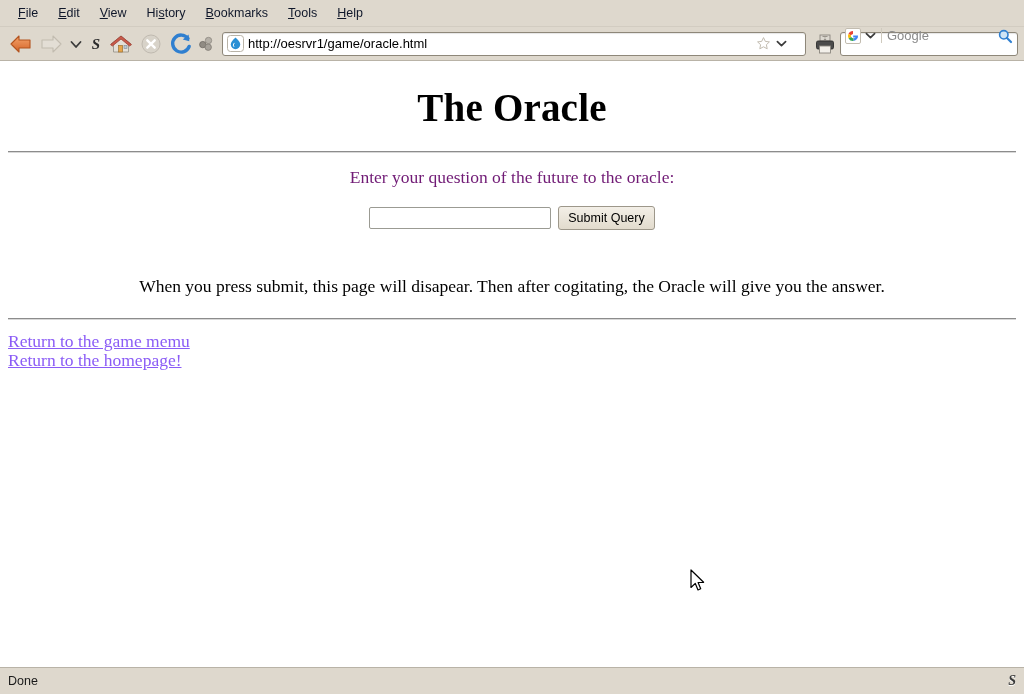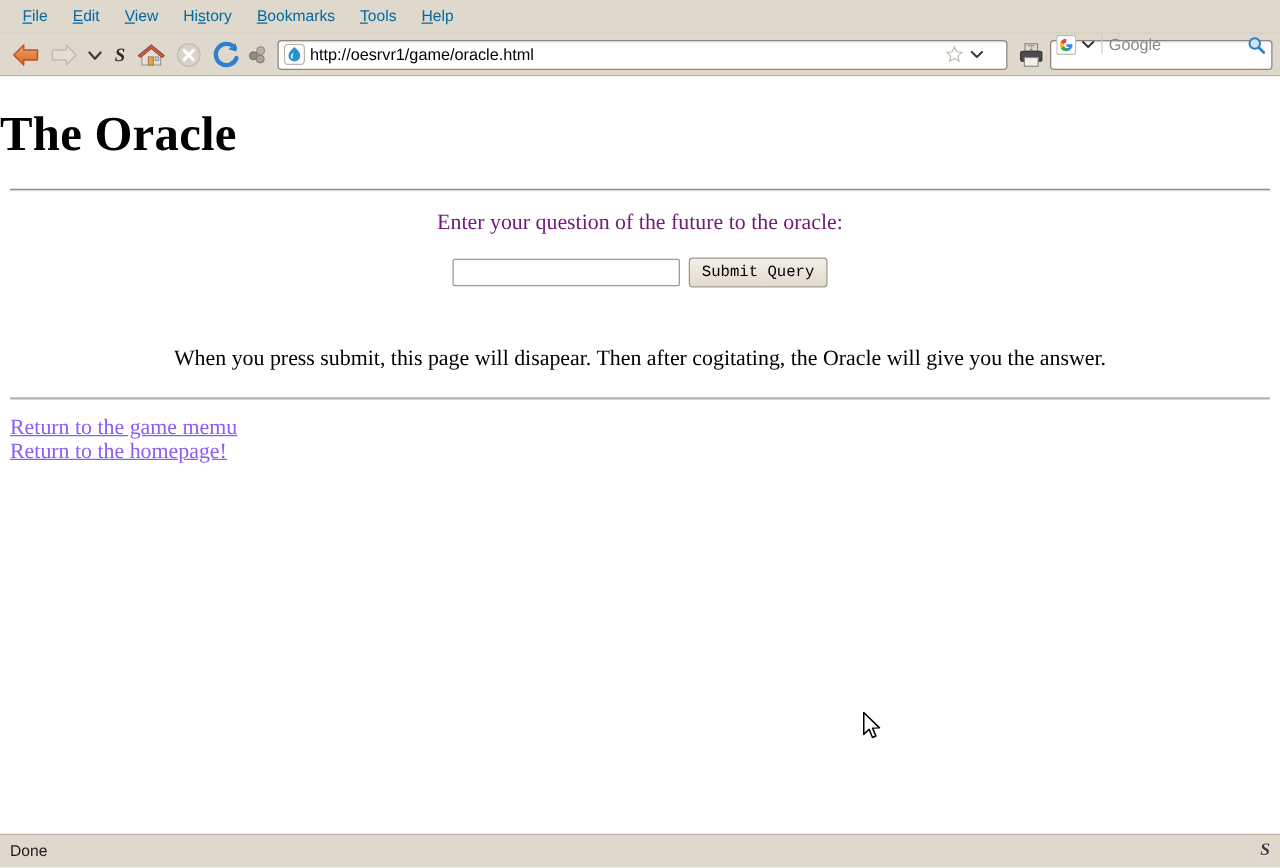--- a/index.html
+++ b/index.html
@@ -29,21 +29,21 @@
     background: #ded8cd;
     display: flex;
     align-items: center;
     padding-left: 8px;
     box-sizing: border-box;
     border-bottom: 1px solid #d2ccc1;
     flex: 0 0 auto;
   }
   .menu-item {
     font-size: 12.5px;
-    color: #0369a1;
+    color: #0f172a;
     padding: 2px 10px;
     white-space: nowrap;
     cursor: default;
   }
   .menu-item u { text-decoration: underline; }
 
   .navbar {
     height: 34px;
     background: #ded8cd;
     display: flex;
@@ -130,20 +130,21 @@
     background: #ffffff;
     position: relative;
     overflow: hidden;
     font-family: "Liberation Serif", serif;
   }
 
   h1.page-title {
     font-family: "Liberation Serif", serif;
     font-size: 39px;
     font-weight: bold;
+    text-align: center;
     color: #000000;
     margin: 24px 0 0 0;
     letter-spacing: 0.2px;
   }
 
   hr.rule {
     border: 0;
     border-top: 1px solid #8c8c8c;
     border-bottom: 1px solid #d8d8d8;
     height: 0;
@@ -175,21 +176,21 @@
     font-family: "Liberation Serif", serif;
     font-size: 13px;
     padding: 0 3px;
     color: #000;
     outline: none;
   }
   button.submit-btn {
     height: 24px;
     box-sizing: border-box;
     padding: 0 9px;
-    font-family: Liberation Mono, monospace;
+    font-family: Liberation Sans, sans-serif;
     font-size: 12.5px;
     color: #000000;
     background: linear-gradient(180deg, #f3efe7 0%, #e2dbcd 100%);
     border: 1px solid #9d978a;
     border-radius: 3px;
     cursor: pointer;
   }
 
   p.note {
     font-family: "Liberation Serif", serif;

